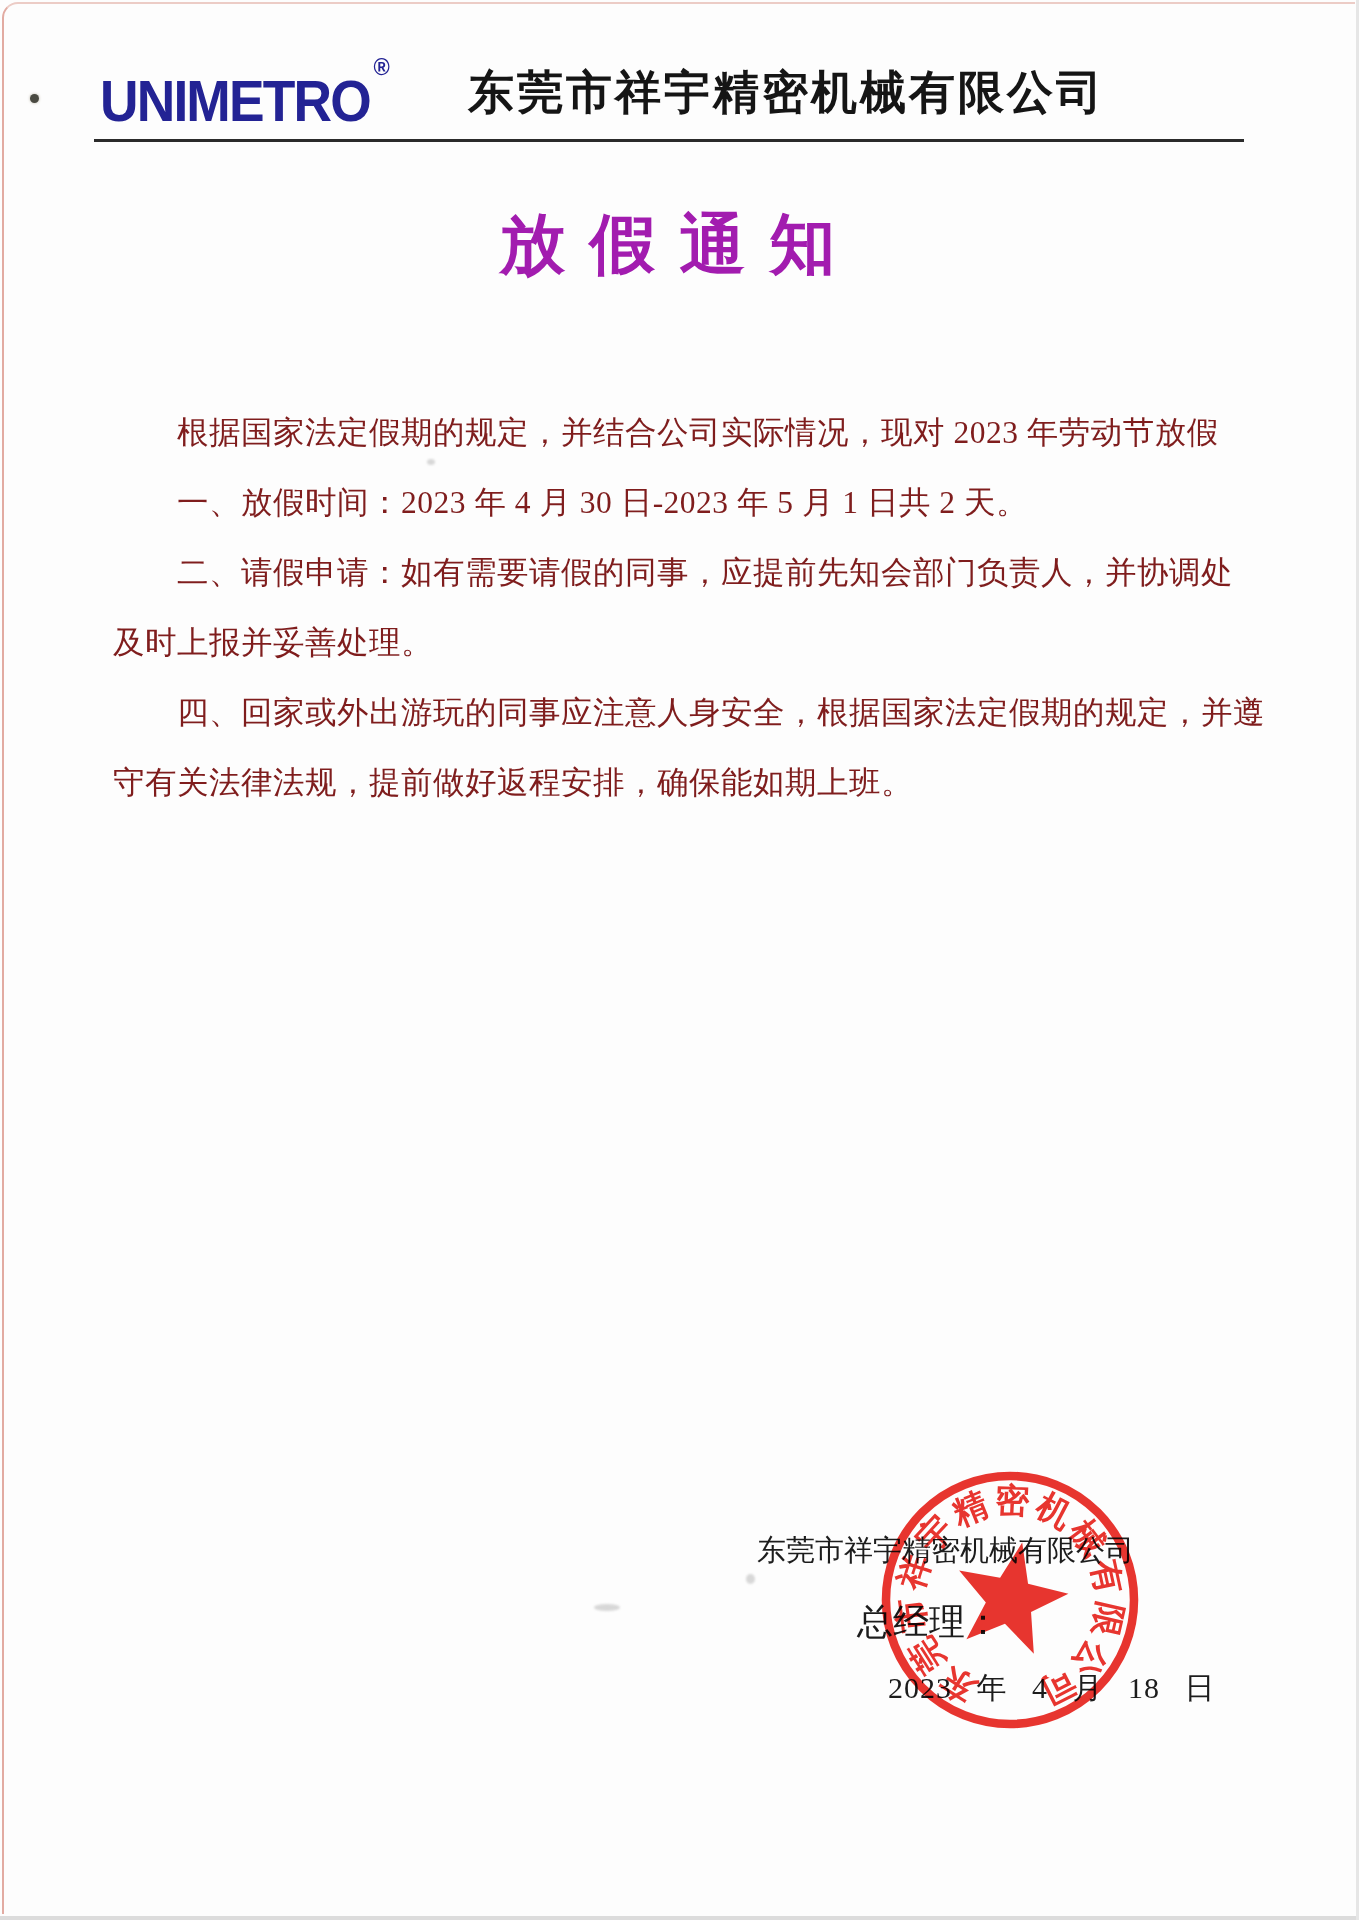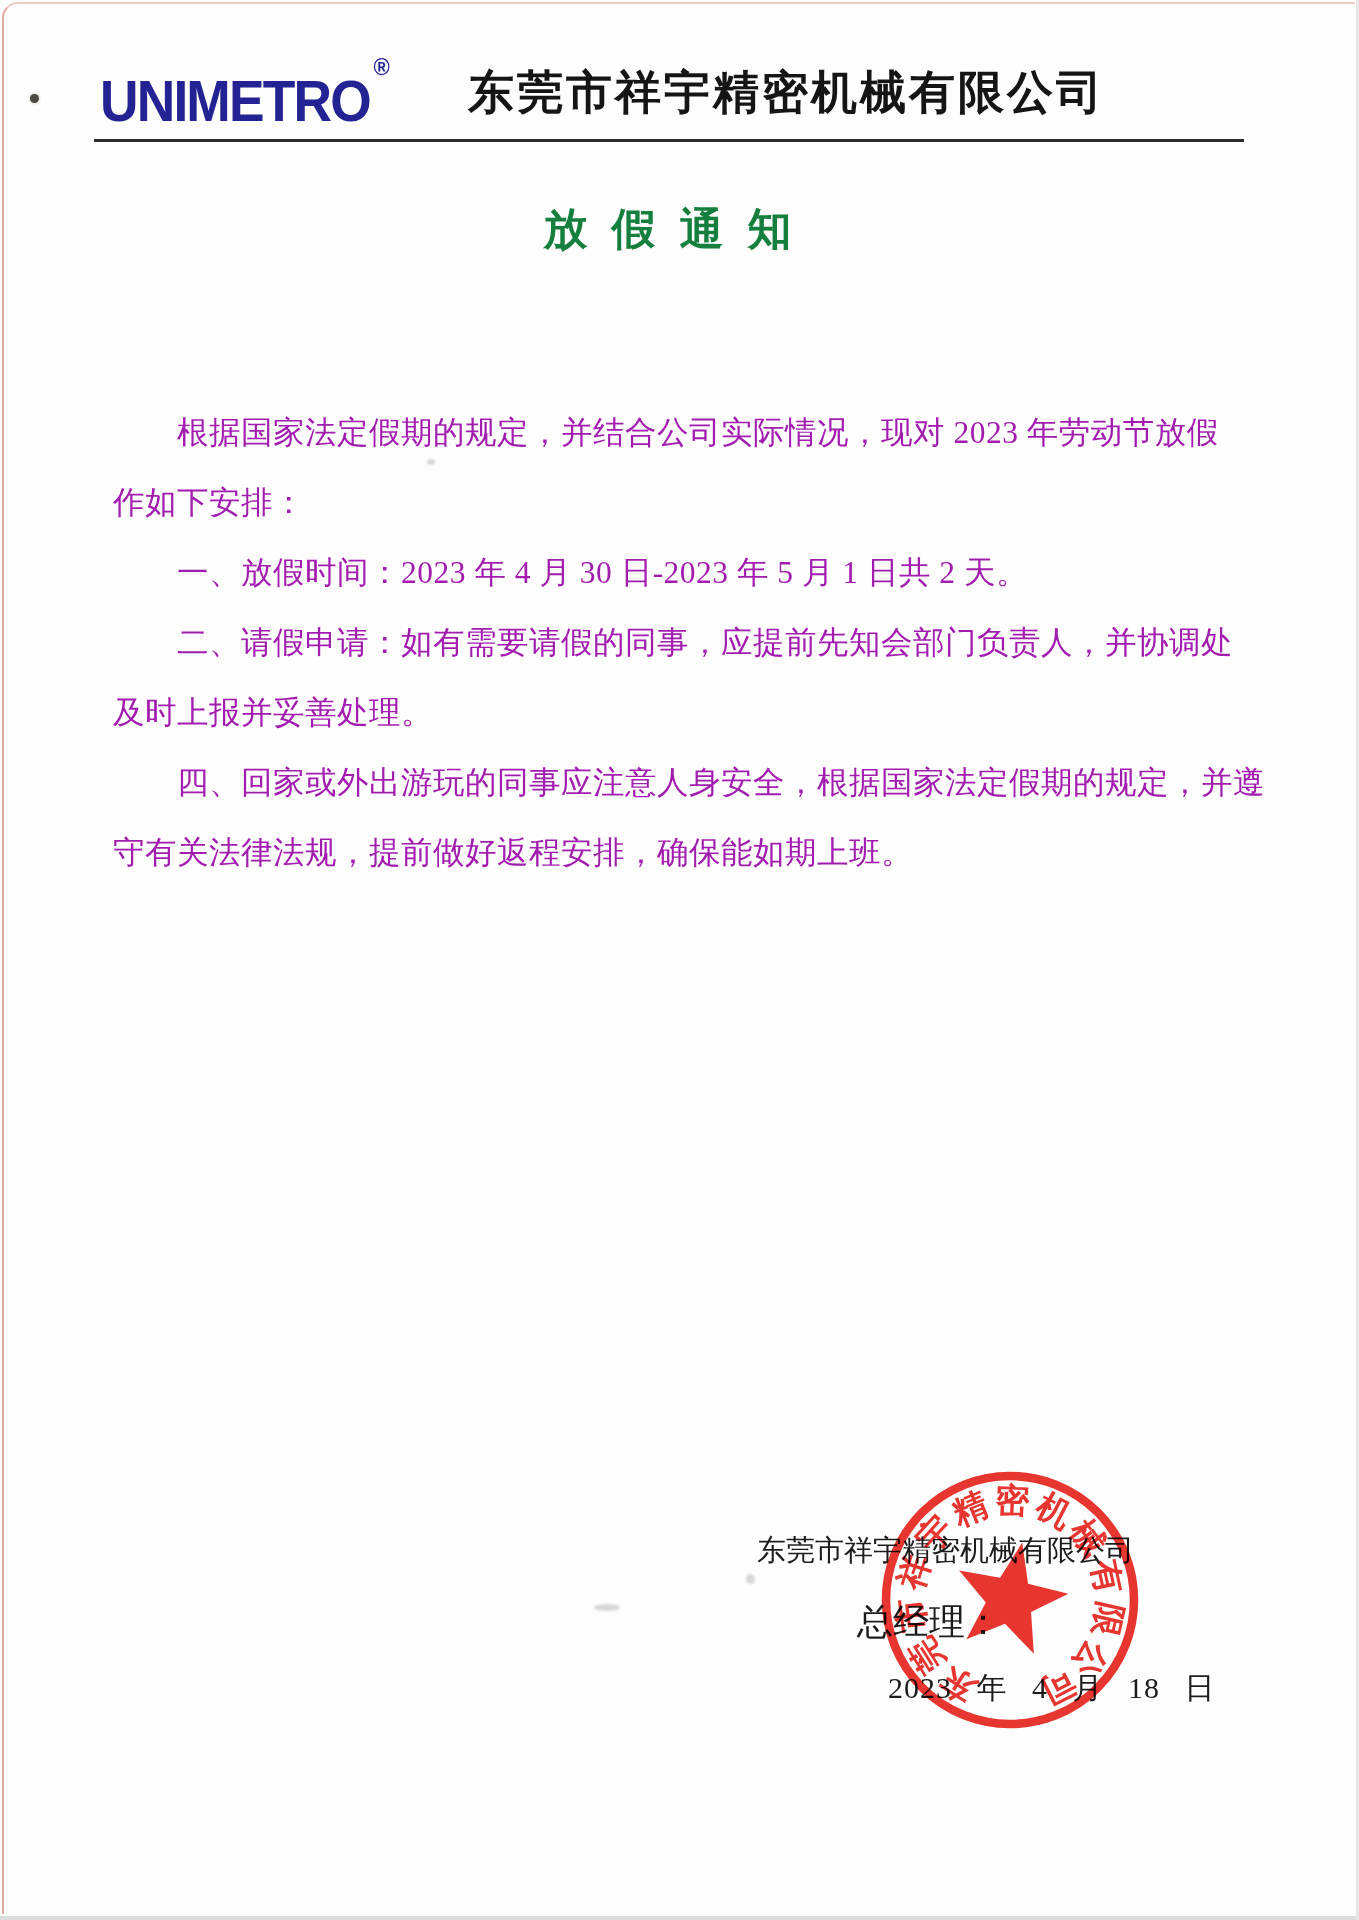--- a/index.html
+++ b/index.html
@@ -38,28 +38,28 @@
     position:absolute; left:468px; top:66px;
     font-family:"Liberation Sans", sans-serif; font-weight:bold;
     font-size:46px; line-height:52px; letter-spacing:3px; color:#151515;
     white-space:nowrap;
   }
   .header-rule { position:absolute; left:94px; top:139px; width:1150px; height:3px; background:#2b2b2b; }
 
   
   .title {
     position:absolute; left:0; right:0; top:200px; margin:0;
-    text-align:center; font-size:44px; font-weight:bold;
-    letter-spacing:24px; color:#15803d; font-family:"Liberation Serif", serif;
+    text-align:center; font-size:66px; font-weight:bold;
+    letter-spacing:24px; color:#a21caf; font-family:"Liberation Serif", serif;
   }
 
   
   .body-lines {
     position:absolute; left:113px; top:398px; width:1140px;
-    font-size:31.5px; letter-spacing:0.5px; color:#a21caf;
+    font-size:31.5px; letter-spacing:0.5px; color:#7f1d1d;
   }
   .body-lines .line { height:70px; line-height:70px; white-space:nowrap; }
   .body-lines .indent { padding-left:64px; }
 
   
   .sig-company { position:absolute; left:757px; top:1528px; font-size:29px; letter-spacing:0; line-height:44px; white-space:nowrap; }
   .sig-role    { position:absolute; left:857px; top:1600px; font-size:36px; line-height:44px; white-space:nowrap; }
   .sig-date    { position:absolute; left:888px; top:1666px; font-size:30px; line-height:44px; word-spacing:16px; letter-spacing:1px; white-space:nowrap; }
 
   
@@ -86,21 +86,20 @@
   <div class="smudge smudge-3"></div>
 
   <div class="logo"><span>UNIMETRO</span><sup>®</sup></div>
   <div class="company-header">东莞市祥宇精密机械有限公司</div>
   <div class="header-rule"></div>
 
   <h1 class="title">放假通知</h1>
 
   <div class="body-lines">
     <div class="line indent">根据国家法定假期的规定，并结合公司实际情况，现对 2023 年劳动节放假</div>
-    <div class="line">作如下安排：</div>
     <div class="line indent">一、放假时间：2023 年 4 月 30 日-2023 年 5 月 1 日共 2 天。</div>
     <div class="line indent">二、请假申请：如有需要请假的同事，应提前先知会部门负责人，并协调处</div>
     <div class="line">及时上报并妥善处理。</div>
     <div class="line indent">四、回家或外出游玩的同事应注意人身安全，根据国家法定假期的规定，并遵</div>
     <div class="line">守有关法律法规，提前做好返程安排，确保能如期上班。</div>
   </div>
 
   <div class="sig-company">东莞市祥宇精密机械有限公司</div>
   <div class="sig-role">总经理：</div>
   <div class="sig-date">2023 年 4 月 18 日</div>

